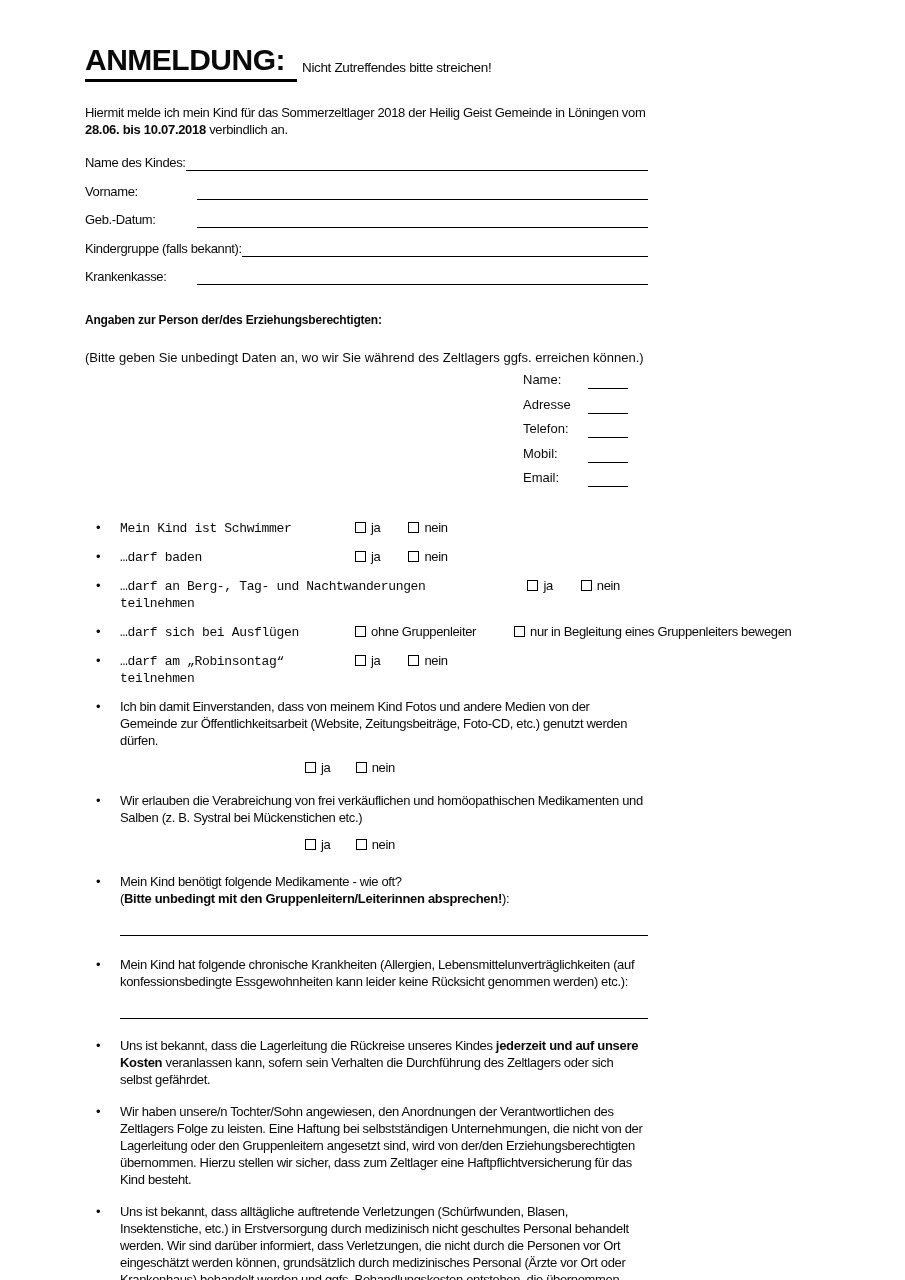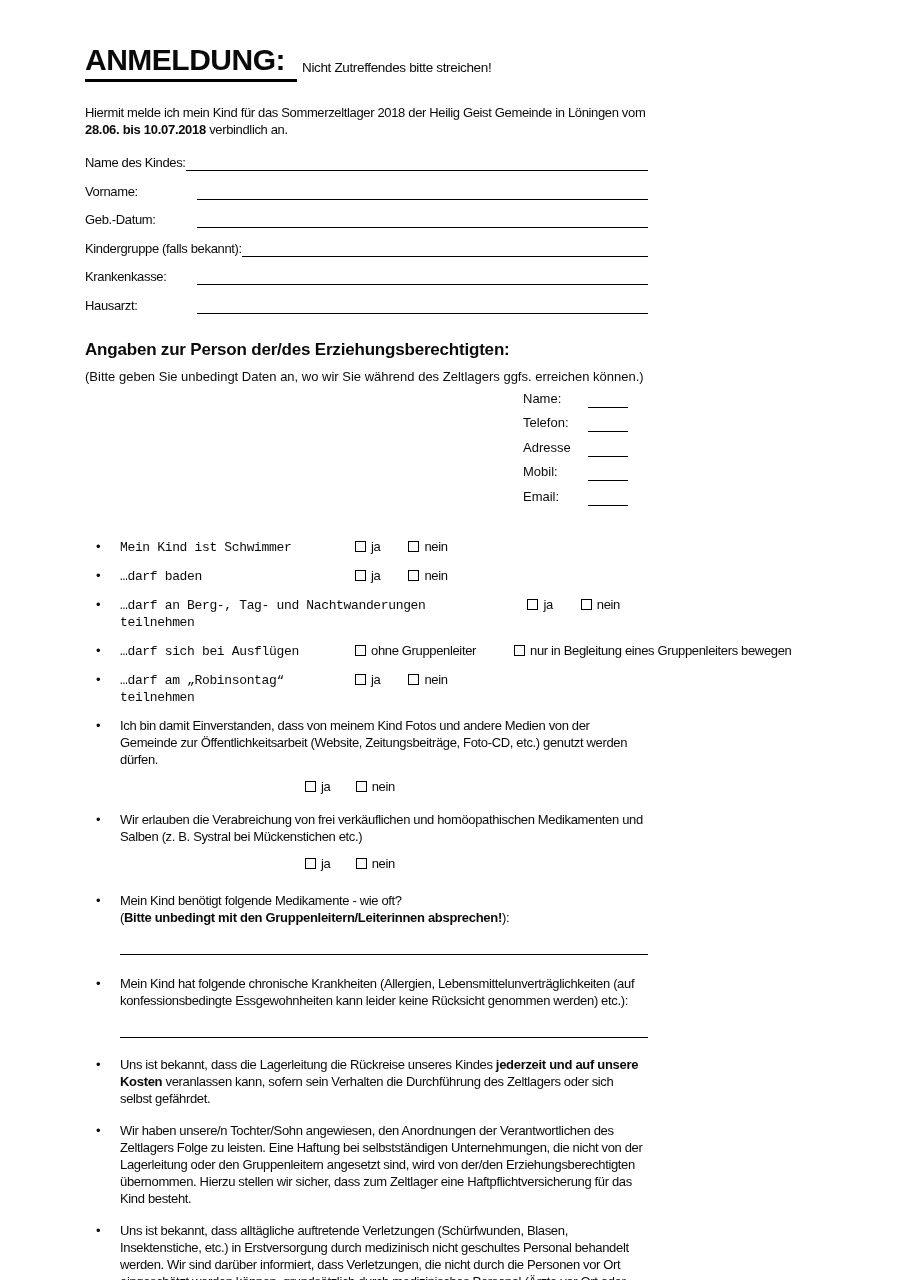--- a/index.html
+++ b/index.html
@@ -21,21 +21,21 @@
   .intro{margin:0 0 16px 0;}
 
   
   .field-row{display:flex;align-items:flex-end;margin-bottom:11.5px;}
   .field-row .lbl{white-space:nowrap;padding-bottom:0;}
   .lbl-fixed{min-width:112px;}
   .blank{flex:1;border-bottom:1.2px solid #000;height:15px;min-width:40px;}
 
   
   .guardian{margin-top:27px;}
-  .g-head{font-weight:700;font-size:17px;margin-bottom:10px;letter-spacing:-0.2px;}
+  .g-head{font-weight:700;font-size:12px;margin-bottom:20px;letter-spacing:-0.2px;}
   .g-note{margin-bottom:5px;letter-spacing:0;}
   .g-fields{padding-left:55px;margin-right:20px;}
   .g-row{display:flex;align-items:flex-end;margin-bottom:6.5px;letter-spacing:0;flex-direction:column;}
   .g-row .lbl{min-width:105px;white-space:nowrap;}
   .g-row .blank{height:14px;}
 
   
   .ck-list{margin-top:32px;}
   .ck-row{display:flex;align-items:baseline;margin-bottom:11px;}
   .bullet{width:35px;min-width:35px;padding-left:11px;box-sizing:border-box;}
@@ -85,40 +85,36 @@
       <span class="blank"></span>
     </div>
     <div class="field-row">
       <span class="lbl">Kindergruppe (falls bekannt):</span>
       <span class="blank"></span>
     </div>
     <div class="field-row">
       <span class="lbl lbl-fixed">Krankenkasse:</span>
       <span class="blank"></span>
     </div>
-    <div class="field-row">
-      <span class="lbl lbl-fixed">Hausarzt:</span>
-      <span class="blank"></span>
-    </div>
   </div>
 
   <div class="guardian">
     <div class="g-head">Angaben zur Person der/des Erziehungsberechtigten:</div>
     <div class="g-note">(Bitte geben Sie unbedingt Daten an, wo wir Sie während des Zeltlagers ggfs. erreichen können.)</div>
     <div class="g-fields">
       <div class="g-row">
         <span class="lbl">Name:</span>
         <span class="blank"></span>
       </div>
       <div class="g-row">
+        <span class="lbl">Adresse</span>
+        <span class="blank"></span>
+      </div>
+      <div class="g-row">
         <span class="lbl">Telefon:</span>
-        <span class="blank"></span>
-      </div>
-      <div class="g-row">
-        <span class="lbl">Adresse</span>
         <span class="blank"></span>
       </div>
       <div class="g-row">
         <span class="lbl">Mobil:</span>
         <span class="blank"></span>
       </div>
       <div class="g-row">
         <span class="lbl">Email:</span>
         <span class="blank"></span>
       </div>

